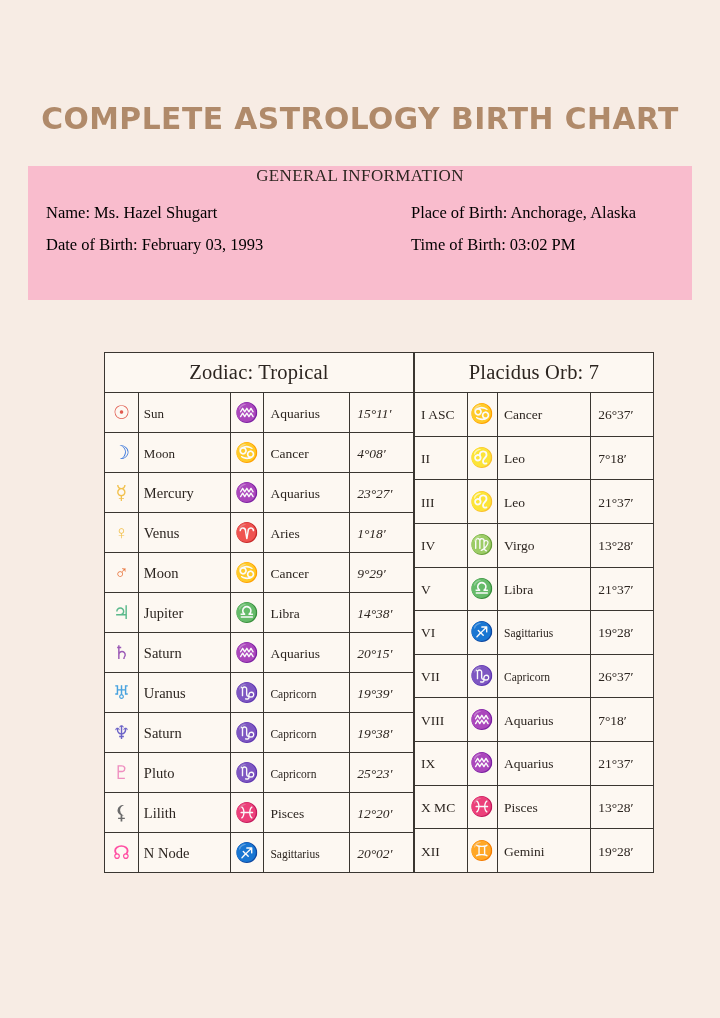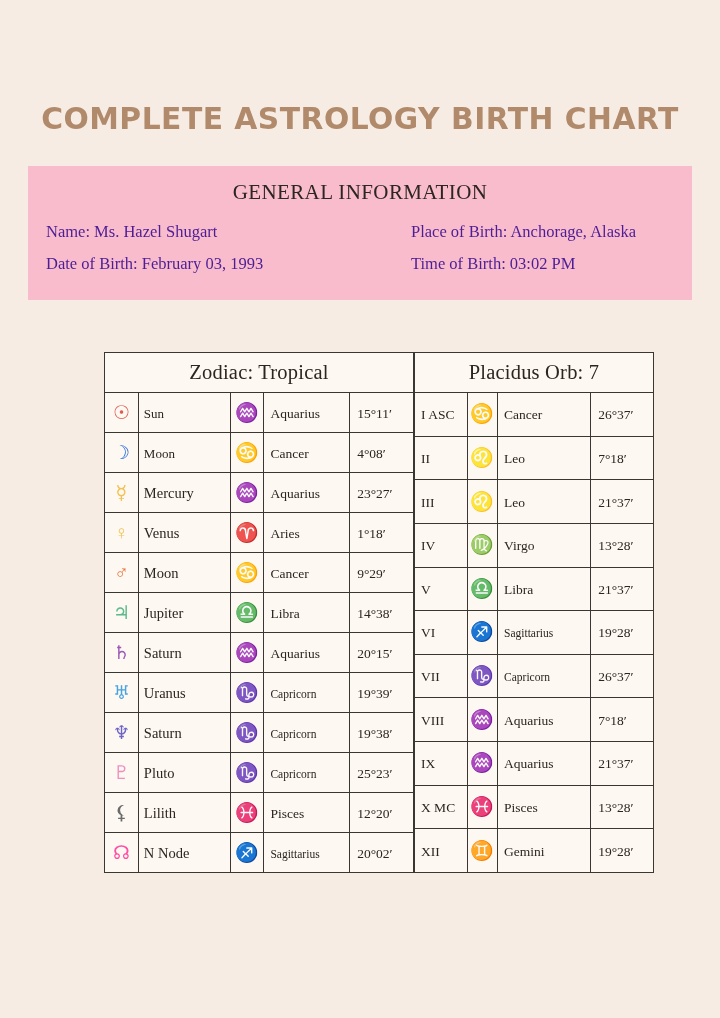--- a/index.html
+++ b/index.html
@@ -30,32 +30,31 @@
 
   
   .info-band {
     position: absolute;
     left: 28px; top: 166px;
     width: 664px; height: 134px;
     background: #f9bccd;
   }
   .info-heading {
     text-align: center;
-    font-size: 21px;
+    font-size: 17px;
     color: #2c2520;
     letter-spacing: 0.4px;
-    padding-top: 14px;
   }
   .info-grid {
     display: grid;
     grid-template-columns: 50% 50%;
     row-gap: 10px;
     padding: 16px 0 0 18px;
     font-size: 16.5px;
-    color: #4c1d95;
+    color: #000000;
   }
   .info-grid div { line-height: 1.35; }
   .info-col-right { padding-left: 42px; }
 
   
   .tables {
     position: absolute;
     left: 104px; top: 352px;
     display: flex;
     gap: 0;
@@ -78,21 +77,21 @@
     height: 38px;
     letter-spacing: 0.2px;
   }
 
   
   .planets { width: 310px; }
   .planets td.glyph { width: 34px; text-align: center; }
   .planets td.body  { width: 92px; padding-left: 5px; }
   .planets td.sgl   { width: 34px; text-align: center; }
   .planets td.sign  { width: 86px; padding-left: 6px; }
-  .planets td.deg   { width: 64px; padding-left: 7px; }
+  .planets td.deg   { width: 64px; padding-left: 7px; font-style: italic; }
 
   
   .houses { width: 240px; }
   .houses td.hname { width: 52px; padding-left: 6px; }
   .houses td.sgl   { width: 30px; text-align: center; }
   .houses td.sign  { width: 92px; padding-left: 6px; }
   .houses td.deg   { width: 62px; padding-left: 7px; }
 
   tr { height: 40px; }
 

